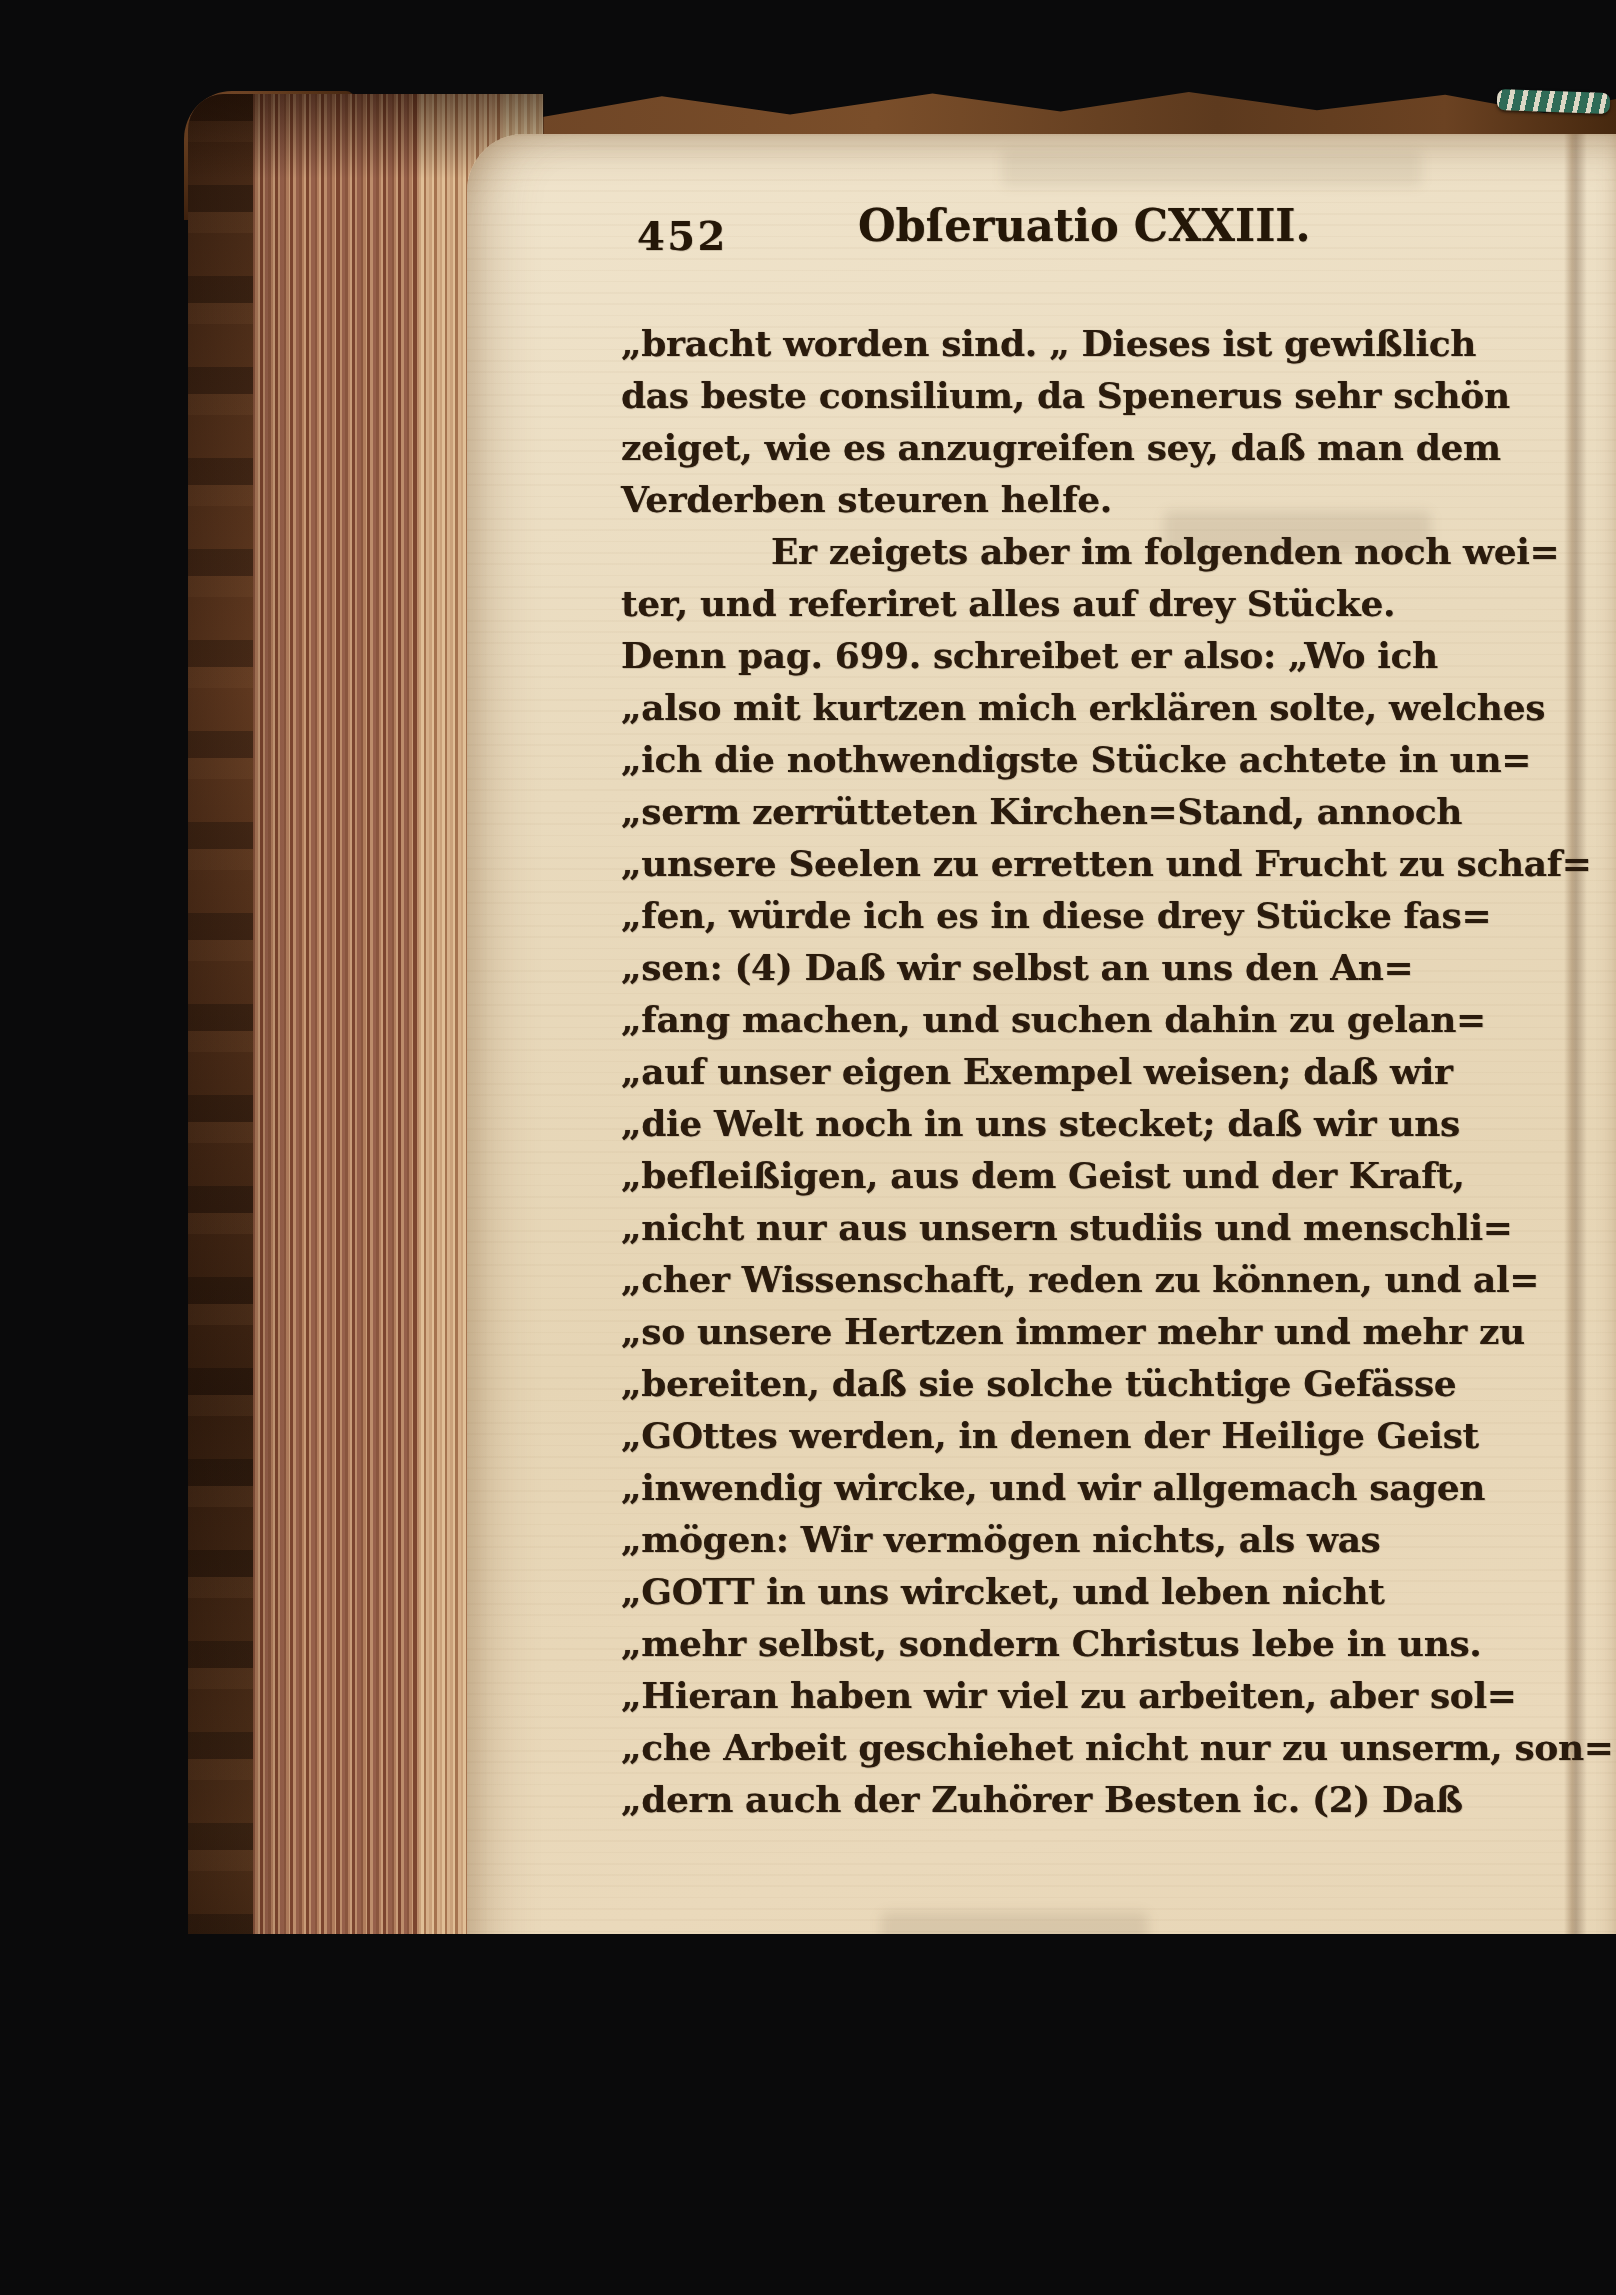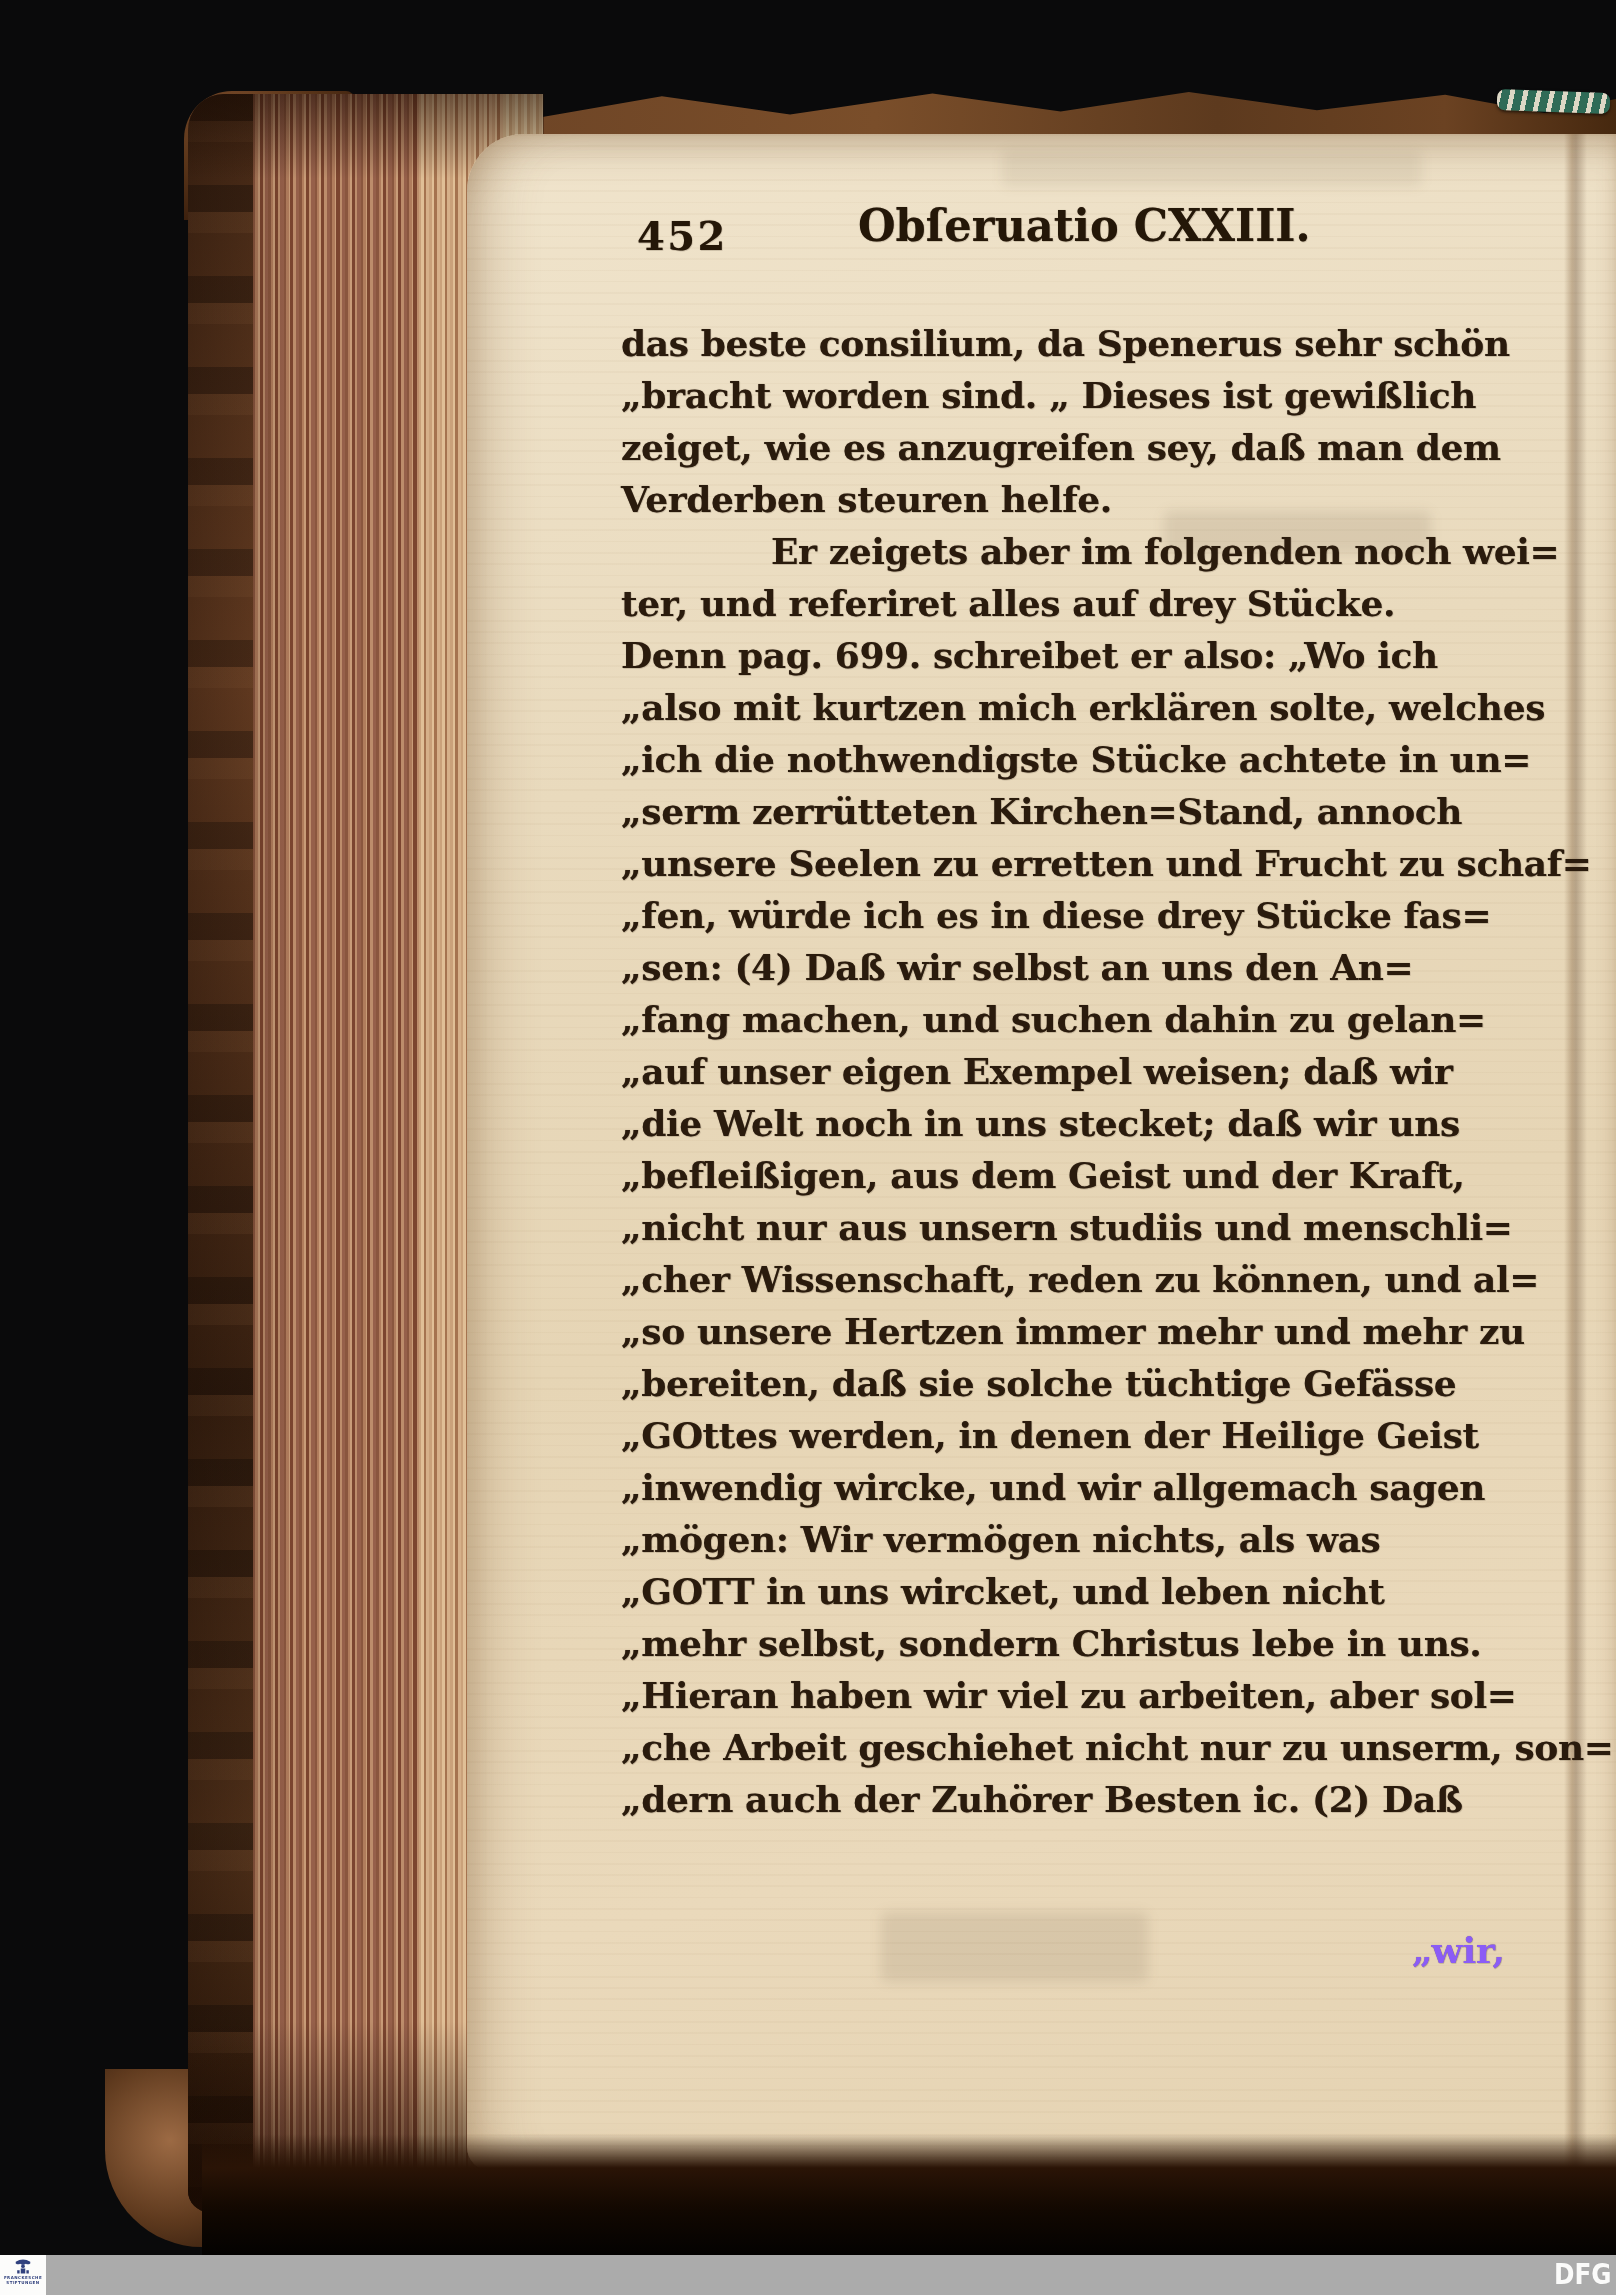--- a/index.html
+++ b/index.html
@@ -1,16 +1,16 @@
 <!DOCTYPE html>
 <html style="font-size:13px"><head>
 <meta charset="utf-8">
 <style>
   html,body{margin:0;padding:0;background:#0a0a0b;}
-  .stage{position:relative;width:1617px;height:2295px;overflow:hidden;
+  .stage{position:relative;width:1617px;height:1934px;overflow:hidden;
          background:#0a0a0b;font-family:"DejaVu Serif","Liberation Serif",serif;}
 
   
   .book-top-edge{position:absolute;left:192px;top:78px;width:1424px;height:70px;
     background:linear-gradient(90deg,#4a2c17,#6e4526 22%,#7a4e2a 48%,#5d3a1e 72%,#6b4222 88%,#46280f);
     clip-path:polygon(0 62%,4% 38%,9% 66%,16% 30%,24% 58%,33% 26%,42% 52%,52% 22%,61% 48%,70% 20%,79% 46%,88% 24%,95% 50%,100% 30%,100% 100%,0 100%);}
   .book-headband{position:absolute;left:1497px;top:91px;width:113px;height:21px;border-radius:8px;
     background:repeating-linear-gradient(100deg,#ddd8c6 0 4.8px,#2f6b57 4.8px 13px);transform:rotate(2deg);
     box-shadow:0 1.6px 3.2px rgba(0,0,0,.6);}
   .corner-top{position:absolute;left:184px;top:91px;width:170px;height:129px;border-radius:48px 8px 0 0;
@@ -98,22 +98,22 @@
   <div class="under-shadow"></div>
 
   <div class="ghost g1"></div>
   <div class="ghost g2"></div>
   <div class="ghost g3"></div>
 
   <div class="page-number">452</div>
   <div class="running-title">Obſeruatio CXXIII.</div>
 
   <div class="text-block">
+      <div class="body-line">„bracht worden sind. „   Dieses ist gewißlich</div>
       <div class="body-line">das beste consilium, da Spenerus sehr schön</div>
-      <div class="body-line">„bracht worden sind. „   Dieses ist gewißlich</div>
       <div class="body-line">zeiget, wie es anzugreifen sey, daß man dem</div>
       <div class="body-line">Verderben steuren helfe.</div>
       <div class="body-line">Er zeigets aber im folgenden noch wei=</div>
       <div class="body-line">ter, und referiret alles auf drey Stücke.</div>
       <div class="body-line">Denn pag. 699. schreibet er also: „Wo ich</div>
       <div class="body-line">„also mit kurtzen mich erklären solte, welches</div>
       <div class="body-line">„ich die nothwendigste Stücke achtete in un=</div>
       <div class="body-line">„serm zerrütteten Kirchen=Stand, annoch</div>
       <div class="body-line">„unsere Seelen zu erretten und Frucht zu schaf=</div>
       <div class="body-line">„fen, würde ich es in diese drey Stücke fas=</div>

